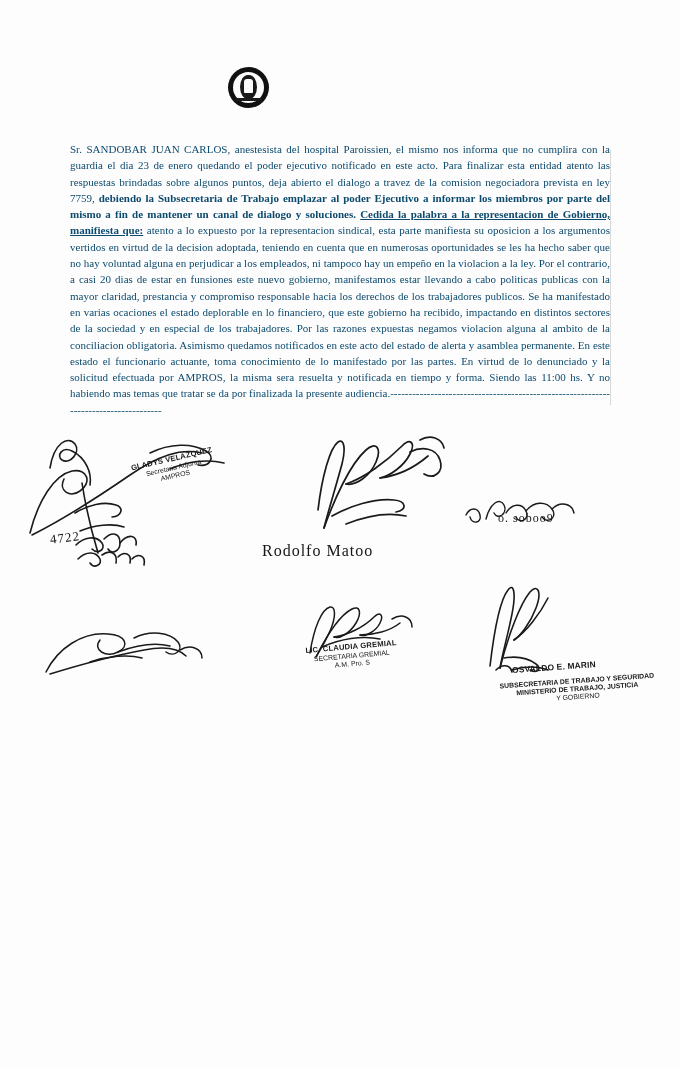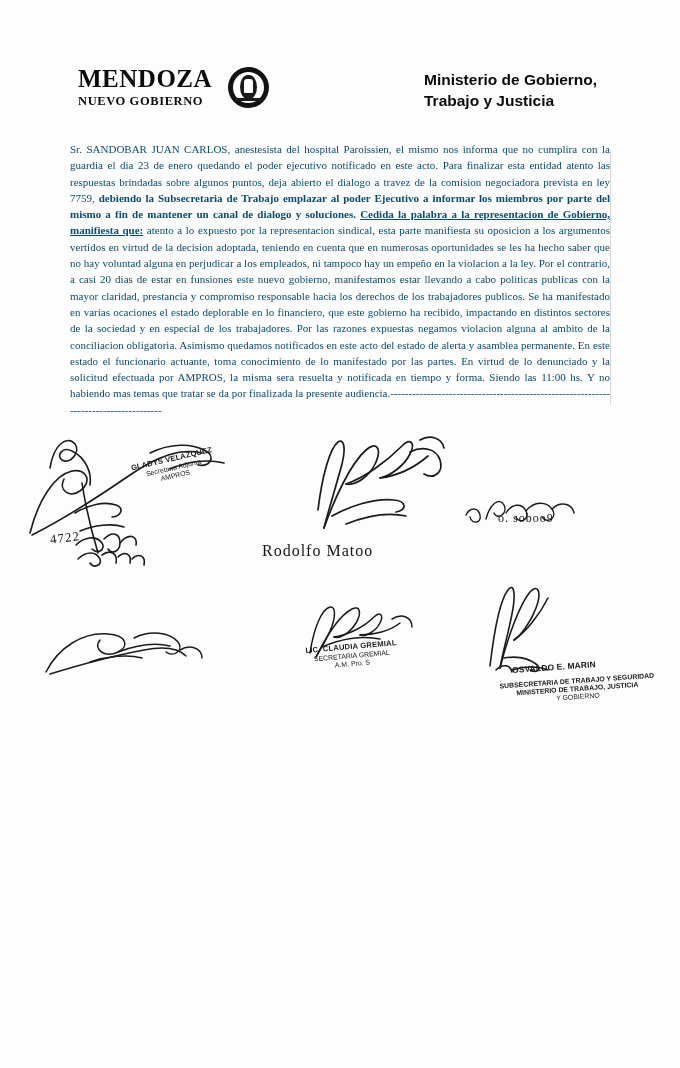--- a/index.html
+++ b/index.html
@@ -169,37 +169,29 @@
     height: 255px;
     background: #d8d8d8;
   }
 </style>
 </head>
 <body>
 
 <div class="page">
 
   <div class="header">
-    <div class="brand">
-      <div class="brand-title">MENDOZA</div>
-      <div class="brand-sub">NUEVO GOBIERNO</div>
-    </div>
 
     <div class="crest">
       <div class="ring"></div>
       <div class="inner"></div>
       <div class="oval"></div>
       <div class="hand"></div>
       <div class="bar"></div>
     </div>
 
-    <div class="ministry">
-      <div>Ministerio de Gobierno,</div>
-      <div>Trabajo y Justicia</div>
-    </div>
   </div>
 
   <div class="edge-line"></div>
 
   <div class="body-text">
     <p>
       <span>Sr. SANDOBAR JUAN CARLOS, anestesista del hospital Paroissien, el mismo nos informa que no cumplira con la guardia el dia 23 de enero quedando el poder ejecutivo notificado en este acto. Para finalizar esta entidad atento las respuestas brindadas sobre algunos puntos, deja abierto el dialogo a travez de la comision negociadora prevista en ley 7759, </span><span class="b">debiendo la Subsecretaria de Trabajo emplazar al poder Ejecutivo a informar los miembros por parte del mismo a fin de mantener un canal de dialogo y soluciones.</span> <span class="bu">Cedida la palabra a la representacion de Gobierno, manifiesta que:</span><span> atento a lo expuesto por la representacion sindical, esta parte manifiesta su oposicion a los argumentos vertidos en virtud de la decision adoptada, teniendo en cuenta que en numerosas oportunidades se les ha hecho saber que no hay voluntad alguna en perjudicar a los empleados, ni tampoco hay un empeño en la violacion a la ley. Por el contrario, a casi 20 dias de estar en funsiones este nuevo gobierno, manifestamos estar llevando a cabo politicas publicas con la mayor claridad, prestancia y compromiso responsable hacia los derechos de los trabajadores publicos. Se ha manifestado en varias ocaciones el estado deplorable en lo financiero, que este gobierno ha recibido, impactando en distintos sectores de la sociedad y en especial de los trabajadores. Por las razones expuestas negamos violacion alguna al ambito de la conciliacion obligatoria. Asimismo quedamos notificados en este acto del estado de alerta y asamblea permanente. En este estado el funcionario actuante, toma conocimiento de lo manifestado por las partes. En virtud de lo denunciado y la solicitud efectuada por AMPROS, la misma sera resuelta y notificada en tiempo y forma. Siendo las 11:00 hs. Y no habiendo mas temas que tratar se da por finalizada la presente audiencia.-------------------------------------------------------------------------------------</span>
     </p>
   </div>
 

